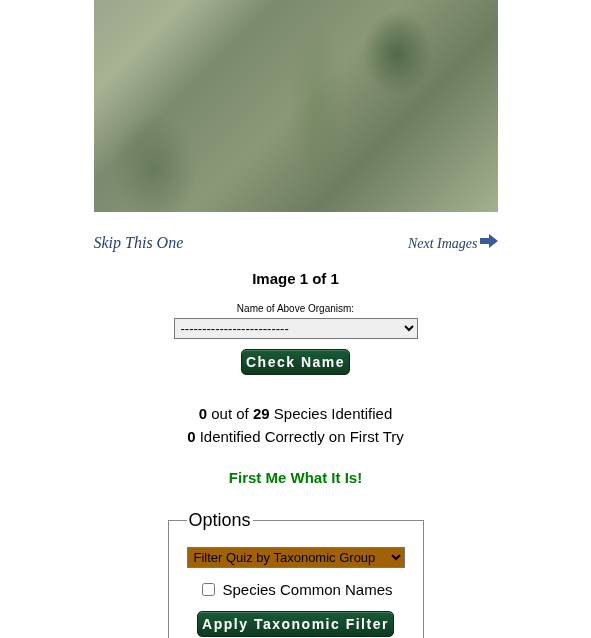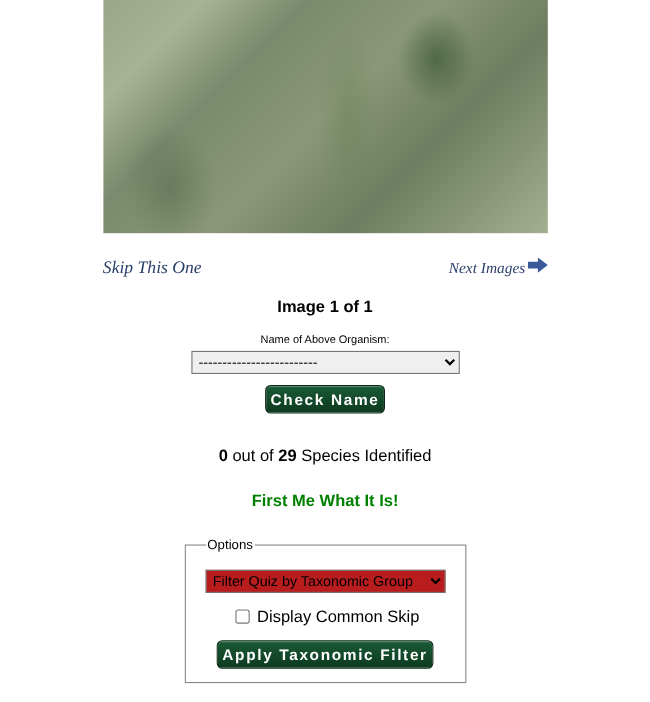--- a/index.html
+++ b/index.html
@@ -116,30 +116,30 @@
       display: block;
       margin-bottom: 24px;
     }
     fieldset.options {
       border: 1px solid #888;
       padding: 10px 18px 12px 18px;
       width: 246px;
       margin: 0 0 12px 0;
     }
     fieldset.options legend {
-      font-size: 12px;
+      font-size: 18px;
       padding: 0 2px;
     }
     .taxon-select {
       width: 218px;
       font-size: 13px;
       margin-top: 6px;
       margin-bottom: 12px;
       border: 1px solid #767676;
-      background: #b91c1c;
+      background: #a16207;
       padding: 1px 2px;
     }
     .checkbox-row {
       display: flex;
       align-items: center;
       justify-content: center;
       gap: 4px;
       margin-bottom: 12px;
     }
     .checkbox-row label {
@@ -171,31 +171,34 @@
   <select class="organism-select">
     <option>-------------------------</option>
   </select>
 
   <button class="green-button">Check Name</button>
 
   <div class="score-section">
     <div class="score-line">
       <span class="bold">0</span><span> out of </span><span class="bold">29</span><span> Species Identified</span>
     </div>
+    <div class="score-line">
+      <span class="bold">0</span><span> Identified Correctly on First Try</span>
+    </div>
   </div>
 
   <a class="tell-me-link">First Me What It Is!</a>
 
   <fieldset class="options">
     <legend>Options</legend>
     <div style="text-align:center;">
       <select class="taxon-select">
         <option>Filter Quiz by Taxonomic Group</option>
       </select>
       <div class="checkbox-row">
         <input type="checkbox" id="cn" style="">
-        <label for="cn">Display Common Skip</label>
+        <label for="cn">Species Common Names</label>
       </div>
       <button class="green-button">Apply Taxonomic Filter</button>
     </div>
   </fieldset>
 
 </div>
 
 </body></html>

